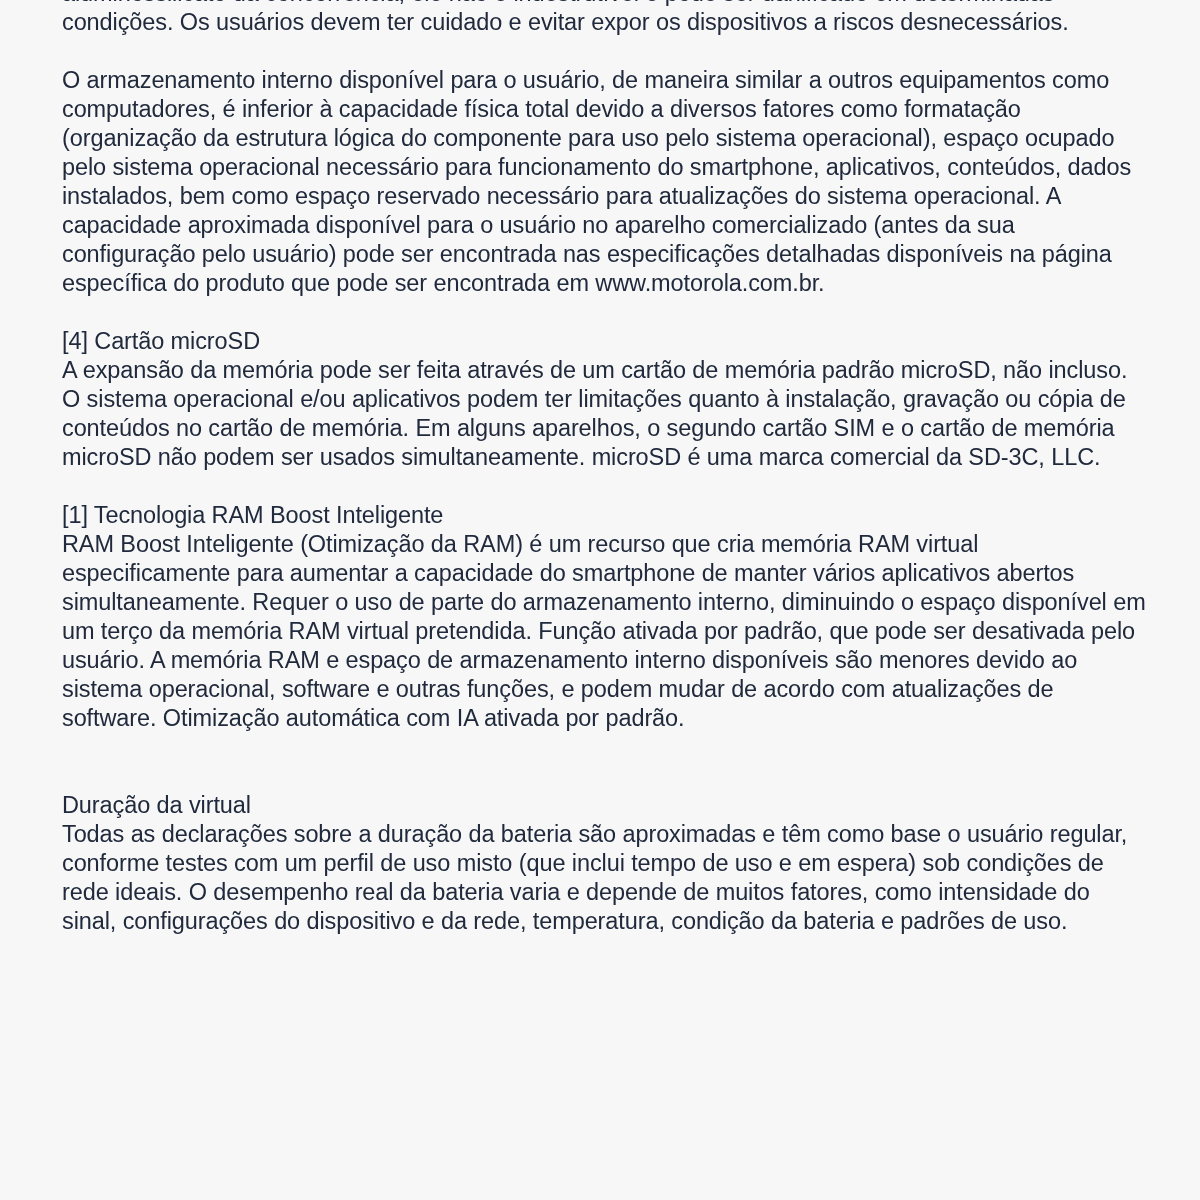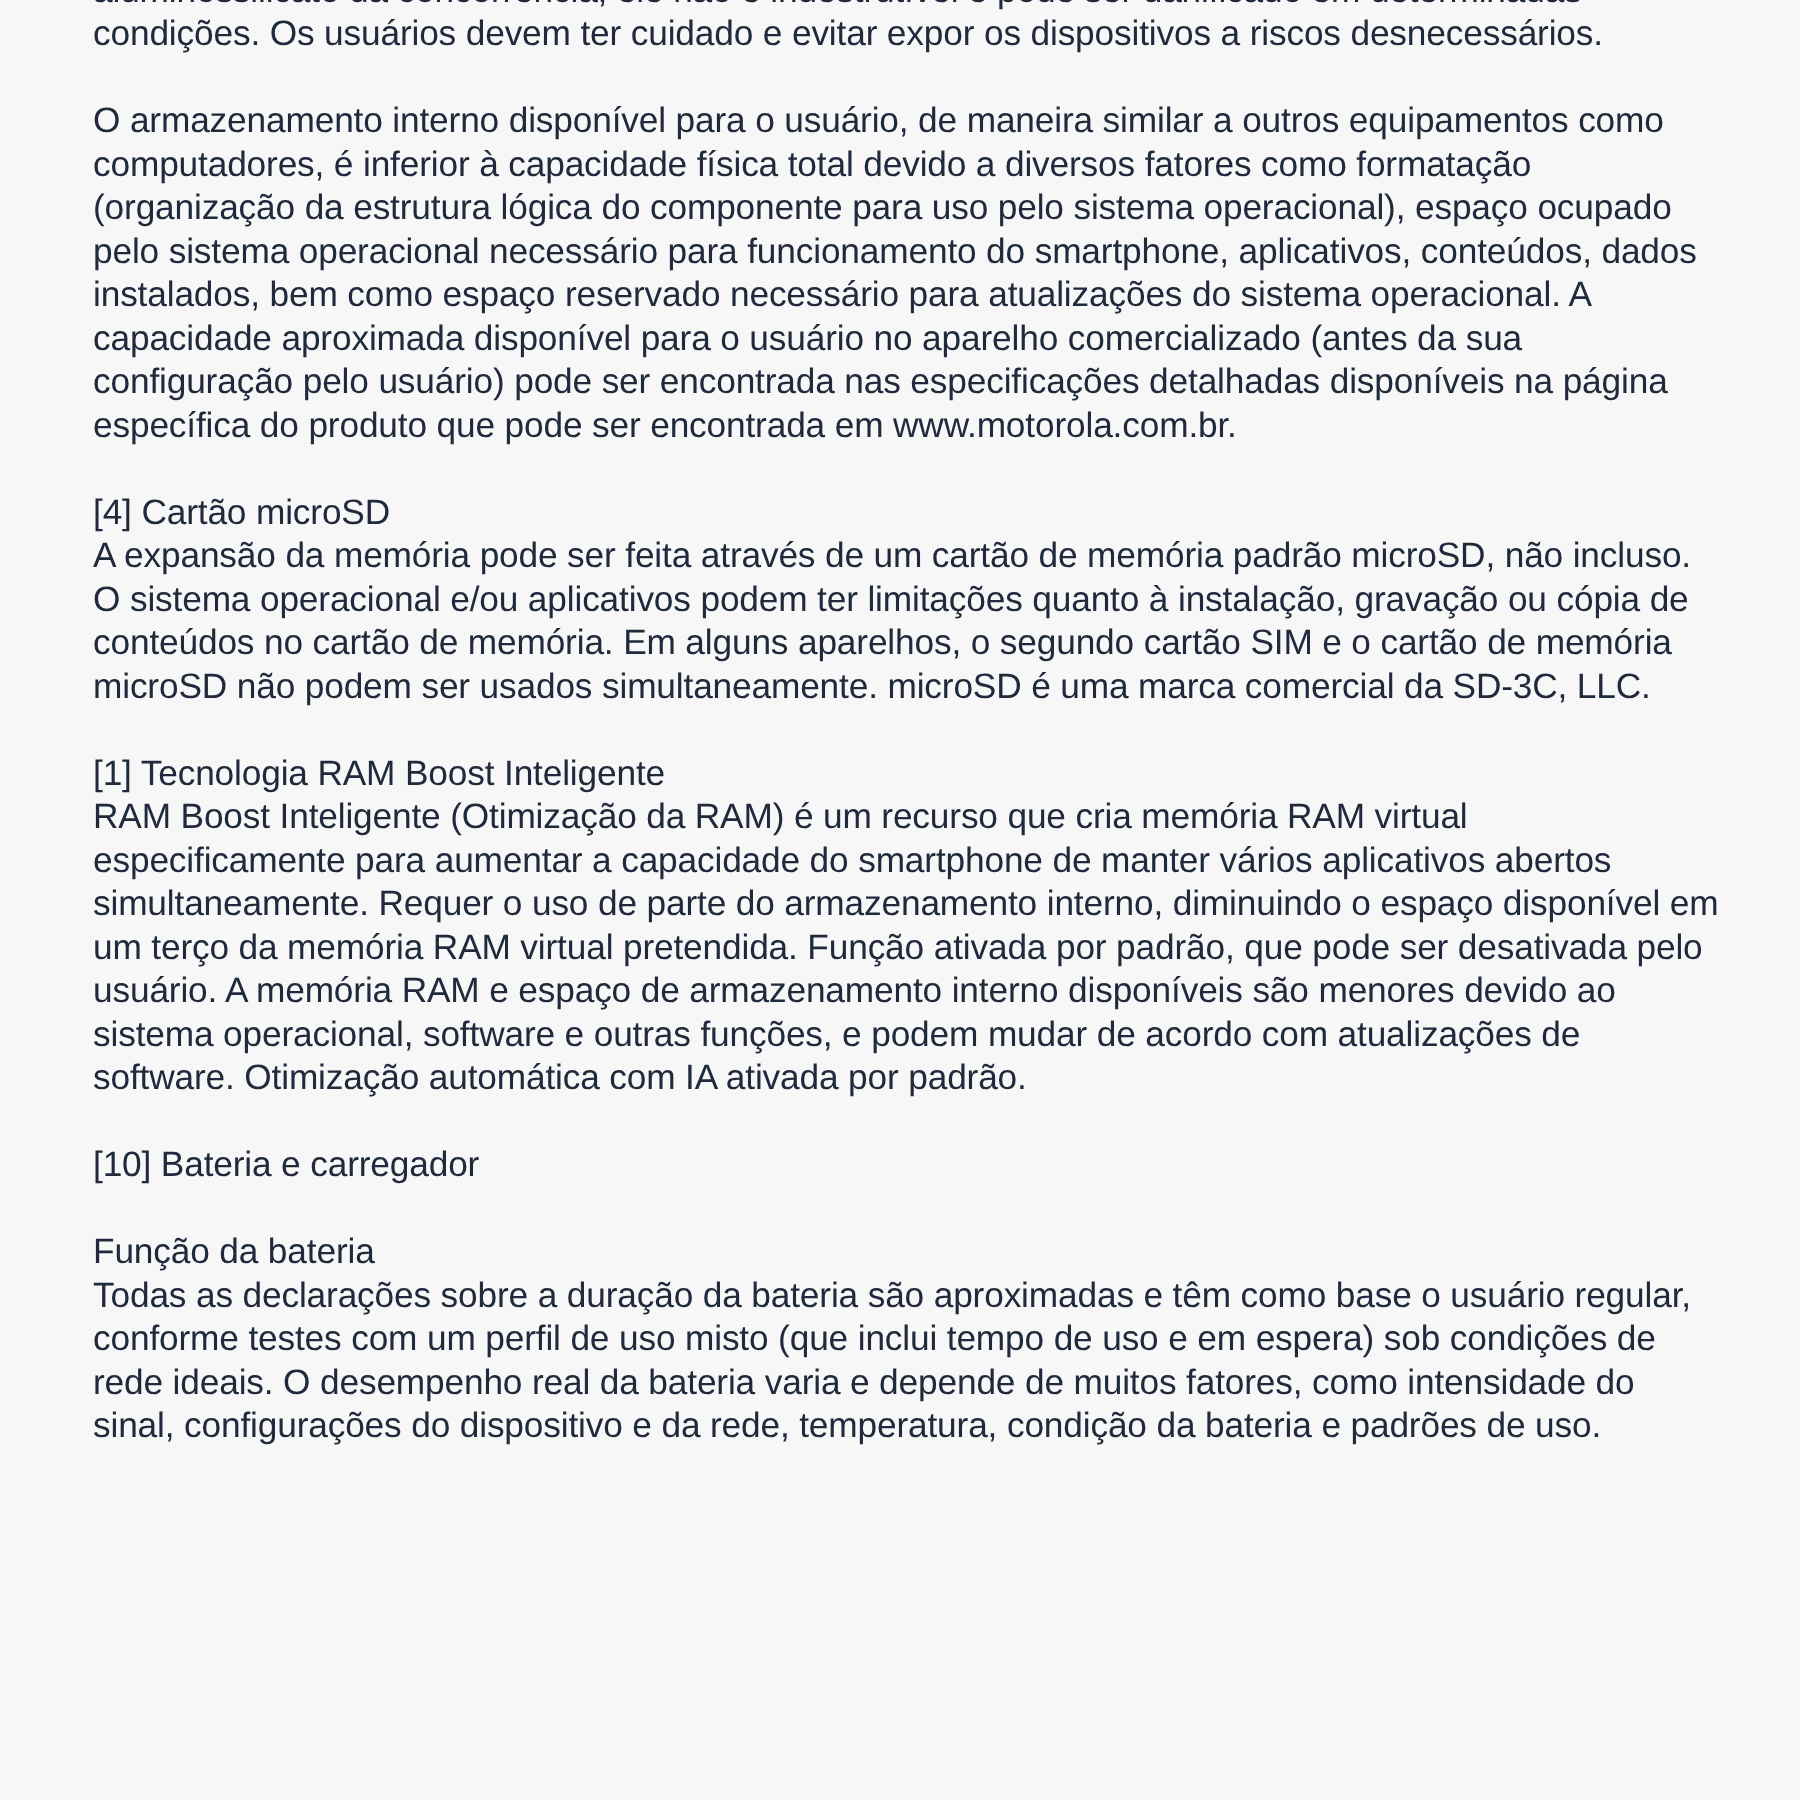--- a/index.html
+++ b/index.html
@@ -64,21 +64,20 @@
     <p class="para">[4] Cartão microSD</p>
     <p class="para">A expansão da memória pode ser feita através de um cartão de memória padrão microSD, não incluso. O sistema operacional e/ou aplicativos podem ter limitações quanto à instalação, gravação ou cópia de conteúdos no cartão de memória. Em alguns aparelhos, o segundo cartão SIM e o cartão de memória microSD não podem ser usados simultaneamente. microSD é uma marca comercial da SD-3C, LLC.</p>
 
     <div class="spacer"></div>
 
     <p class="para">[1] Tecnologia RAM Boost Inteligente</p>
     <p class="para">RAM Boost Inteligente (Otimização da RAM) é um recurso que cria memória RAM virtual especificamente para aumentar a capacidade do smartphone de manter vários aplicativos abertos simultaneamente. Requer o uso de parte do armazenamento interno, diminuindo o espaço disponível em um terço da memória RAM virtual pretendida. Função ativada por padrão, que pode ser desativada pelo usuário. A memória RAM e espaço de armazenamento interno disponíveis são menores devido ao sistema operacional, software e outras funções, e podem mudar de acordo com atualizações de software. Otimização automática com IA ativada por padrão.</p>
 
     <div class="spacer"></div>
 
-    <p class="para">[10] Bateria e carregador</p>
 
     <div class="spacer"></div>
 
-    <p class="para">Função da bateria</p>
+    <p class="para">Duração da virtual</p>
     <p class="para">Todas as declarações sobre a duração da bateria são aproximadas e têm como base o usuário regular, conforme testes com um perfil de uso misto (que inclui tempo de uso e em espera) sob condições de rede ideais. O desempenho real da bateria varia e depende de muitos fatores, como intensidade do sinal, configurações do dispositivo e da rede, temperatura, condição da bateria e padrões de uso.</p>
 
   </div>
 </div>
 
 </body></html>

